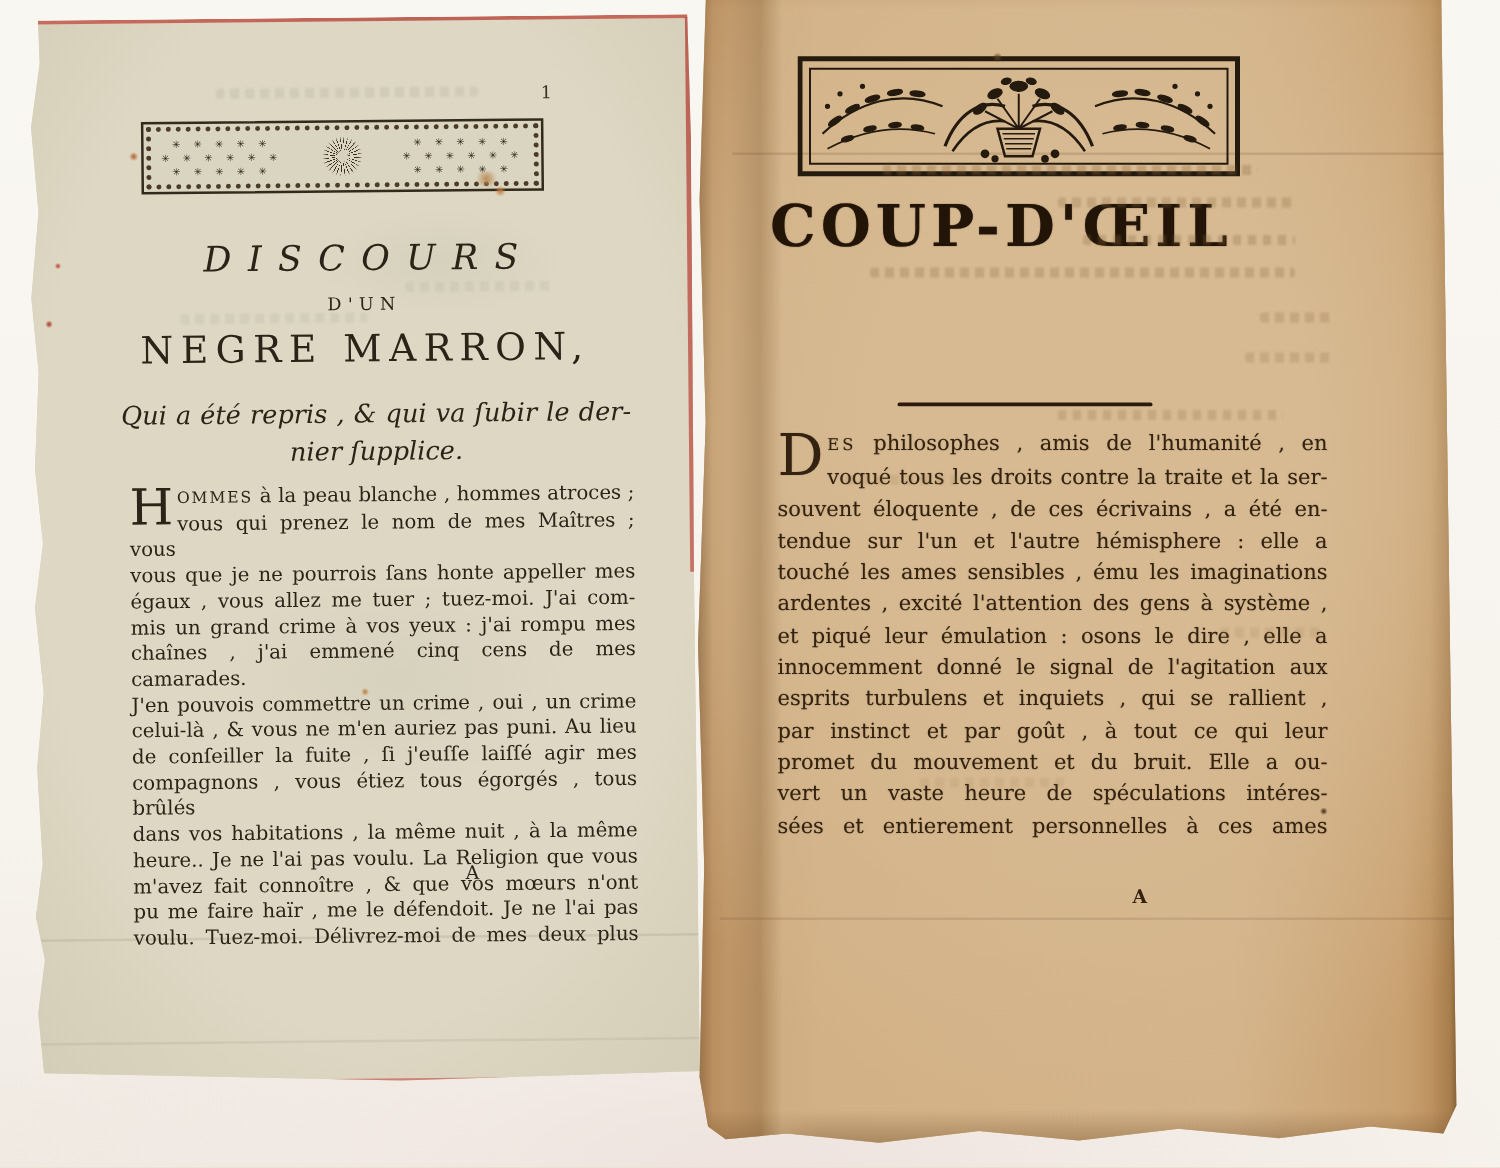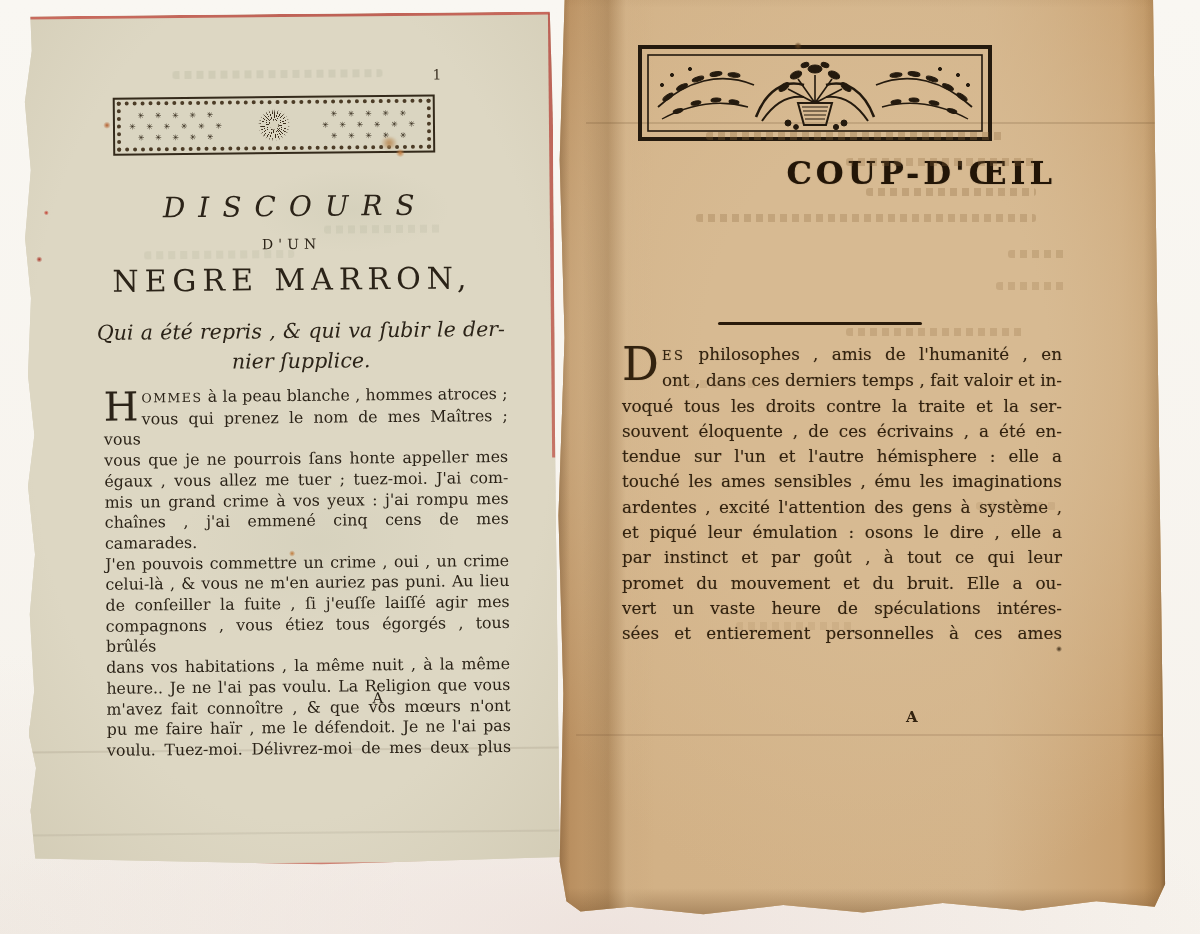--- a/index.html
+++ b/index.html
@@ -97,22 +97,22 @@
       linear-gradient(90deg, rgba(92,62,32,.40) 0, rgba(0,0,0,0) 14px),
       linear-gradient(90deg, rgba(0,0,0,0) 26px, rgba(122,86,48,.28) 52px, rgba(216,188,150,.35) 70px, rgba(0,0,0,0) 98px),
       linear-gradient(270deg, rgba(46,28,12,.55) 0, rgba(122,86,48,.25) 10px, rgba(0,0,0,0) 26px),
       linear-gradient(0deg, rgba(110,74,38,.45) 0, rgba(0,0,0,0) 30px),
       linear-gradient(180deg, rgba(120,84,46,.18) 0, rgba(0,0,0,0) 26px);
   }
   .crease-right-a{position:absolute;left:30px;right:10px;top:140px;height:2px;background:rgba(100,70,40,.18);}
   .crease-right-b{position:absolute;left:20px;right:8px;top:752px;height:2px;background:rgba(100,70,40,.15);}
 
   .headpiece{position:absolute;left:82px;top:62px;width:354px;height:98px;}
-  .title-r{position:absolute;left:60px;width:440px;top:172px;text-align:right;
-    font-size:32px;font-weight:bold;letter-spacing:4px;color:#221507;
+  .title-r{position:absolute;left:60px;width:440px;top:172px;text-align:left;
+    font-size:46px;font-weight:bold;letter-spacing:4px;color:#221507;
     text-shadow:0 0 1px rgba(34,21,7,.55);}
   .subt-r{position:absolute;left:76px;top:246px;width:392px;
     font-style:italic;font-weight:bold;font-size:19.5px;line-height:28px;color:#352310;}
   .subt-r .line{padding-left:28px;}
   .subt-r .line:first-child{padding-left:0;}
   .rule-r{position:absolute;left:162px;top:340px;width:204px;height:3px;background:#2a1b0b;border-radius:2px;}
 
   .body-r{position:absolute;left:66px;top:360px;width:440px;
     font-size:16.8px;line-height:25.3px;color:#32220f;text-shadow:0 0 1px rgba(50,34,15,.35);}
   .body-r .dropcap{font-size:46px;line-height:40px;}
@@ -239,27 +239,28 @@
     <div class="title-r">COUP-D'ŒIL</div>
 
 
     <div class="rule-r"></div>
 
     <div class="body-r">
       <span class="dropcap">D</span>
       <div class="line"><span class="smallcaps">ES</span><span> philosophes , amis de l'humanité , en</span></div>
       <div>
 
-      <div class="line">ont , dans ces derniers temps , fait valoir et in-</div>
           <div class="line">voqué tous les droits contre la traite et la ser-</div>
           <div class="line">souvent éloquente , de ces écrivains , a été en-</div>
           <div class="line">tendue sur l'un et l'autre hémisphere : elle a</div>
           <div class="line">touché les ames sensibles , ému les imaginations</div>
           <div class="line">ardentes , excité l'attention des gens à système ,</div>
           <div class="line">et piqué leur émulation : osons le dire , elle a</div>
+          <div class="line">innocemment donné le signal de l'agitation aux</div>
+          <div class="line">esprits turbulens et inquiets , qui se rallient ,</div>
           <div class="line">par instinct et par goût , à tout ce qui leur</div>
           <div class="line">promet du mouvement et du bruit. Elle a ou-</div>
           <div class="line">vert un vaste heure de spéculations intéres-</div>
           <div class="line">sées et entierement personnelles à ces ames</div>
         </div>
     </div>
     <div class="sig sig-r">A</div>
 
     <div class="ghost" style="left:150px;top:150px;width:300px;opacity:.8;"></div>
     <div class="ghost" style="left:290px;top:176px;width:190px;opacity:.7;"></div>

